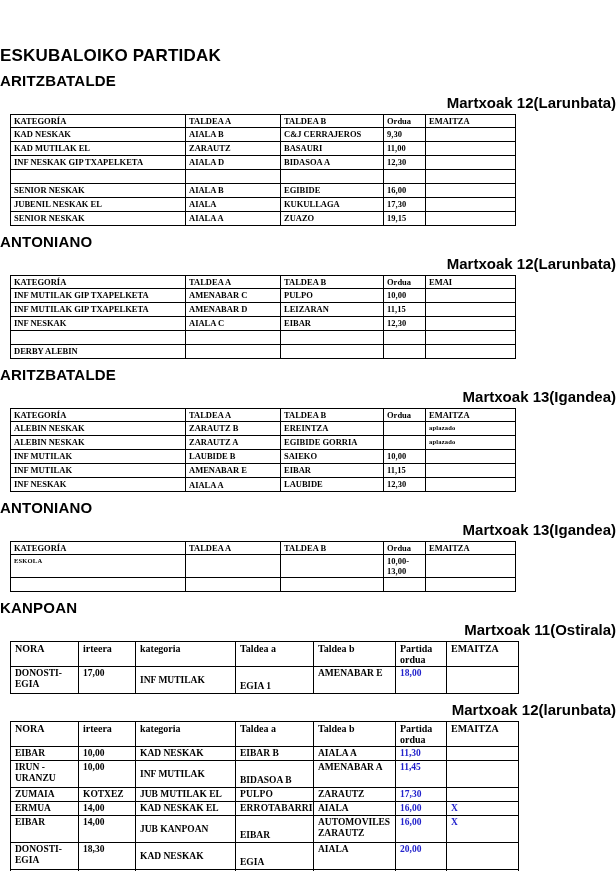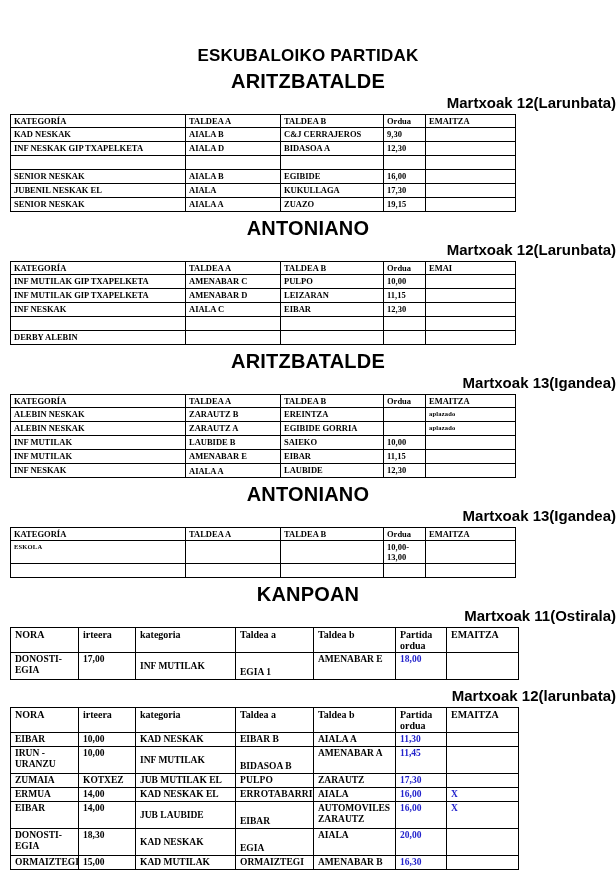--- a/index.html
+++ b/index.html
@@ -16,30 +16,30 @@
     overflow: hidden;
   }
 
   .page { padding: 0; }
 
   
   .doc-title,
   .venue-title {
     font-family: "Liberation Sans", sans-serif;
     font-weight: bold;
-    text-align: center;
+    text-align: left;
     letter-spacing: 0.2px;
   }
   .doc-title {
     font-size: 17px;
     margin: 46px 0 0 0;
     line-height: 19px;
   }
   .venue-title {
-    font-size: 20px;
+    font-size: 15px;
     line-height: 18px;
   }
   .venue-title.first { margin-top: 5px; }
 
   .date-title {
     font-family: "Liberation Sans", sans-serif;
     font-weight: bold;
     font-size: 15px;
     line-height: 18px;
     margin: 4px 0 2px 18px;
@@ -134,20 +134,27 @@
           </thead>
           <tbody>
             <tr class="data-row">
               <td>KAD NESKAK</td>
               <td>AIALA B</td>
               <td>C&amp;J CERRAJEROS</td>
               <td>9,30</td>
               <td></td>
             </tr>
             <tr class="data-row">
+              <td>KAD MUTILAK EL</td>
+              <td>ZARAUTZ</td>
+              <td>BASAURI</td>
+              <td>11,00</td>
+              <td></td>
+            </tr>
+            <tr class="data-row">
               <td>INF NESKAK GIP TXAPELKETA</td>
               <td>AIALA D</td>
               <td>BIDASOA A</td>
               <td>12,30</td>
               <td></td>
             </tr>
             <tr class="data-row r-empty">
               <td></td>
               <td></td>
               <td></td>
@@ -427,21 +434,21 @@
               <td>14,00</td>
               <td>KAD NESKAK EL</td>
               <td class="t-small">ERROTABARRI</td>
               <td>AIALA</td>
               <td class="t-blue">16,00</td>
               <td class="t-blue t-center">X</td>
             </tr>
             <tr class="data-row r-tall">
               <td>EIBAR</td>
               <td>14,00</td>
-              <td class="v-mid">JUB LAUBIDE</td>
+              <td class="v-mid">JUB KANPOAN</td>
               <td class="v-bottom">EIBAR</td>
               <td>AUTOMOVILES ZARAUTZ</td>
               <td class="t-blue">16,00</td>
               <td class="t-blue t-center">X</td>
             </tr>
             <tr class="data-row r-tall">
               <td>DONOSTI-EGIA</td>
               <td>18,30</td>
               <td class="v-mid">KAD NESKAK</td>
               <td class="v-bottom">EGIA</td>

